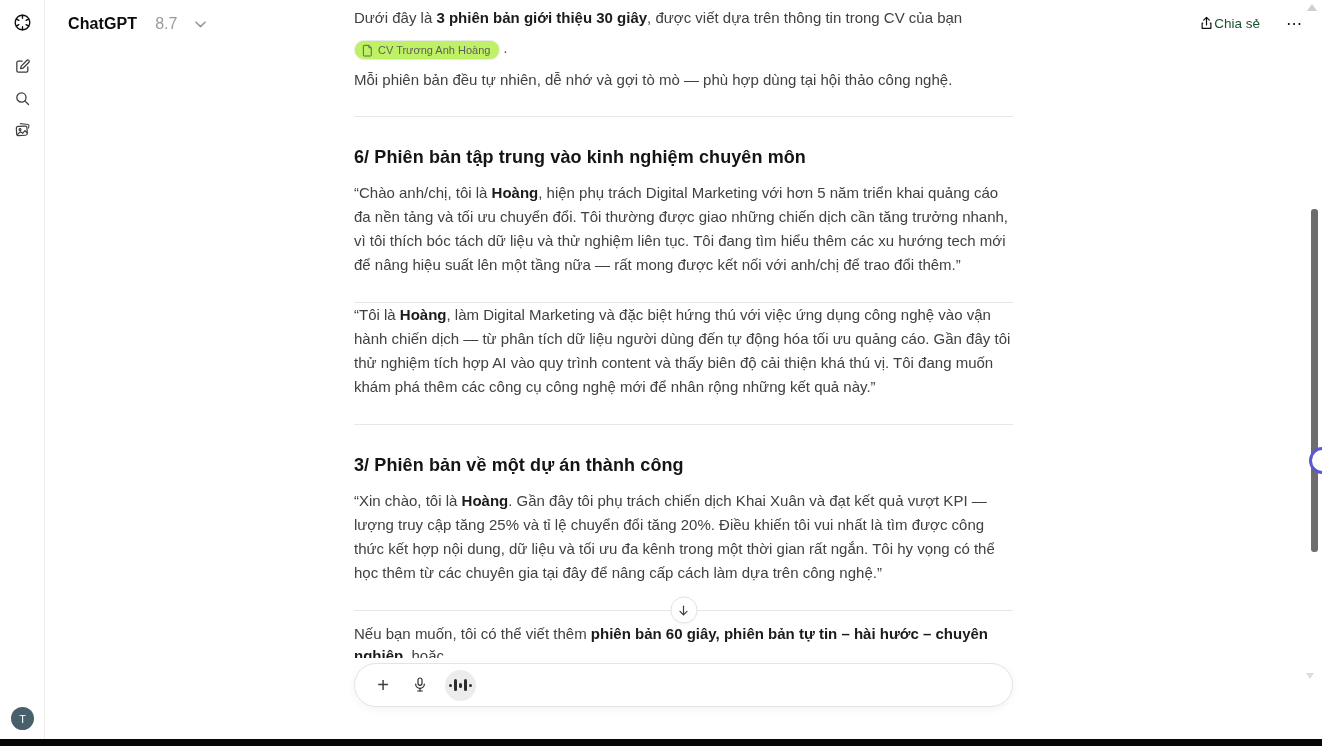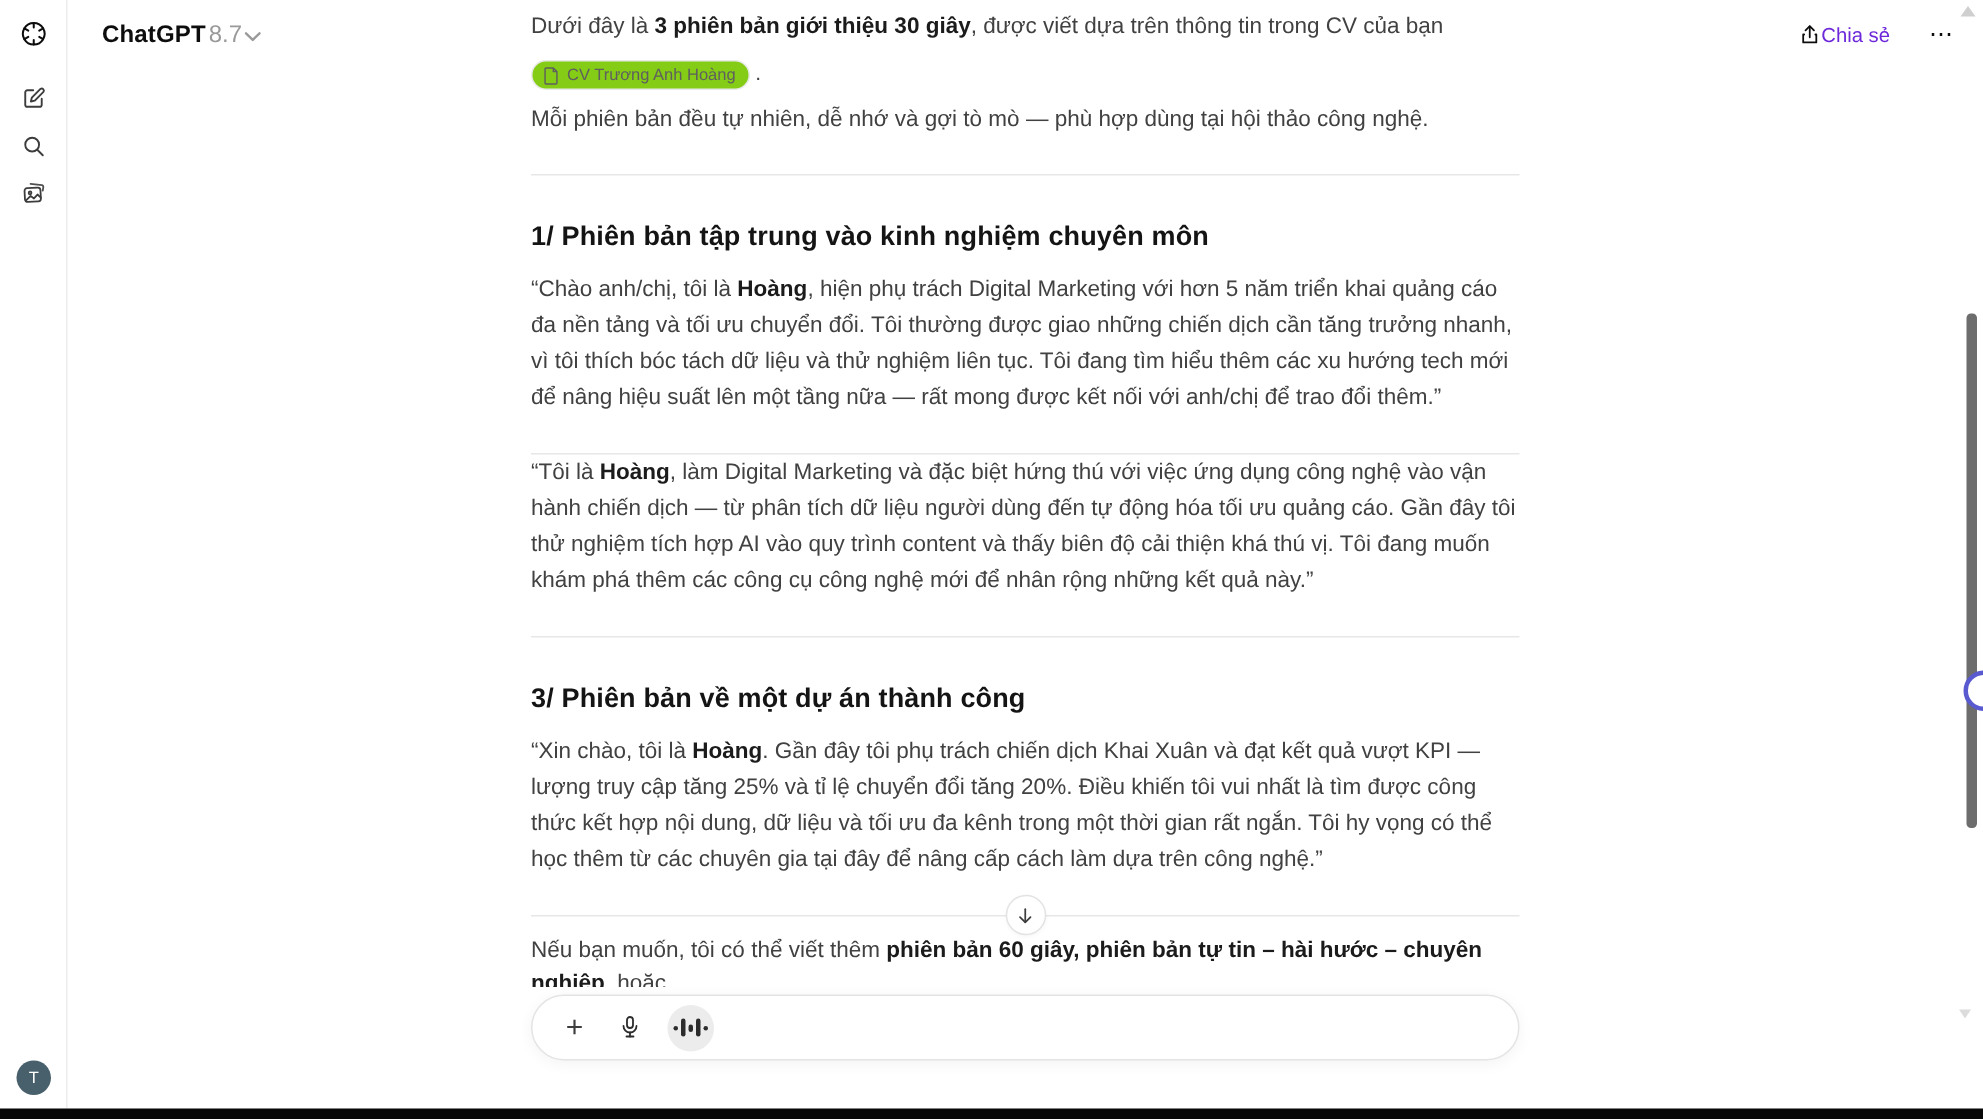--- a/index.html
+++ b/index.html
@@ -21,41 +21,41 @@
   }
   .sb-logo { margin-top:7px; color:#0d0d0d; }
   .sb-group { margin-top:16px; display:flex; flex-direction:column; gap:2px; }
   .sb-avatar {
     position:absolute; bottom:9px; left:11px; width:23px; height:23px; border-radius:50%;
     background:#47606b; color:#fff; font-size:11px; display:flex; align-items:center; justify-content:center;
   }
 
   
   .header-left {
-    position:absolute; left:62px; top:11px; z-index:25; display:flex; align-items:center; gap:2px;
+    position:absolute; left:62px; top:11px; z-index:25; display:flex; align-items:center; gap:18px;
     font-size:16px; cursor:pointer; padding:4px 6px; border-radius:8px;
   }
   .header-left .app { font-weight:600; color:#0d0d0d; letter-spacing:.1px; }
   .header-left .ver { color:#9a9a9a; }
   .header-right {
     position:absolute; right:14px; top:10px; z-index:25; display:flex; align-items:center; gap:14px;
   }
-  .share-btn { display:flex; align-items:center; gap:0; font-size:13.5px; color:#6d28d9; cursor:pointer; padding:5px 8px; border-radius:18px; }
+  .share-btn { display:flex; align-items:center; gap:0; font-size:13.5px; color:#14532d; cursor:pointer; padding:5px 8px; border-radius:18px; }
   .more-btn { font-size:16px; color:#0d0d0d; cursor:pointer; letter-spacing:2px; padding:2px 4px; }
 
   
   .content {
     position:absolute; left:354px; top:0; width:659px; z-index:5;
     font-size:15px; line-height:24px;
   }
   .content b { color:#1b1b1b; }
   .intro-p1 { padding-top:7px; line-height:22px; }
   .chip-row { margin-top:7px; display:flex; align-items:flex-end; gap:3px; }
   .file-chip {
-    display:inline-flex; align-items:center; gap:5px; background:#84cc16; border:1px solid #e9e9e9;
+    display:inline-flex; align-items:center; gap:5px; background:#bef264; border:1px solid #e9e9e9;
     border-radius:10px; padding:2px 9px 2px 7px; font-size:11px; color:#5f5f5f; cursor:pointer; line-height:14px;
   }
   .chip-period { font-size:14px; color:#414141; }
   .intro-p2 { margin-top:9px; line-height:22px; }
 
   .msg-divider { border:none; border-top:1px solid #e7e7e7; margin-top:25px; }
   .section h3 { margin:28px 0 12px; font-size:18px; font-weight:700; color:#141414; letter-spacing:.1px; }
   .quote { color:#414141; }
 
   .divider-wrap { position:relative; margin-top:25px; height:1px; }
@@ -197,21 +197,21 @@
         <span>CV Trương Anh Hoàng</span>
       </span>
       <span class="chip-period">.</span>
     </div>
 
     <p class="intro-p2">Mỗi phiên bản đều tự nhiên, dễ nhớ và gợi tò mò — phù hợp dùng tại hội thảo công nghệ.</p>
 
     <hr class="msg-divider">
 
     <section class="section">
-      <h3>1/ Phiên bản tập trung vào kinh nghiệm chuyên môn</h3>
+      <h3>6/ Phiên bản tập trung vào kinh nghiệm chuyên môn</h3>
       <p class="quote"><span>“Chào anh/chị, tôi là </span><b>Hoàng</b><span>, hiện phụ trách Digital Marketing với hơn 5 năm triển khai quảng cáo đa nền tảng và tối ưu chuyển đổi. Tôi thường được giao những chiến dịch cần tăng trưởng nhanh, vì tôi thích bóc tách dữ liệu và thử nghiệm liên tục. Tôi đang tìm hiểu thêm các xu hướng tech mới để nâng hiệu suất lên một tầng nữa — rất mong được kết nối với anh/chị để trao đổi thêm.”</span></p>
     </section>
 
     <hr class="msg-divider">
 
     <section class="section">
       <p class="quote"><span>“Tôi là </span><b>Hoàng</b><span>, làm Digital Marketing và đặc biệt hứng thú với việc ứng dụng công nghệ vào vận hành chiến dịch — từ phân tích dữ liệu người dùng đến tự động hóa tối ưu quảng cáo. Gần đây tôi thử nghiệm tích hợp AI vào quy trình content và thấy biên độ cải thiện khá thú vị. Tôi đang muốn khám phá thêm các công cụ công nghệ mới để nhân rộng những kết quả này.”</span></p>
     </section>
 
     <hr class="msg-divider">

